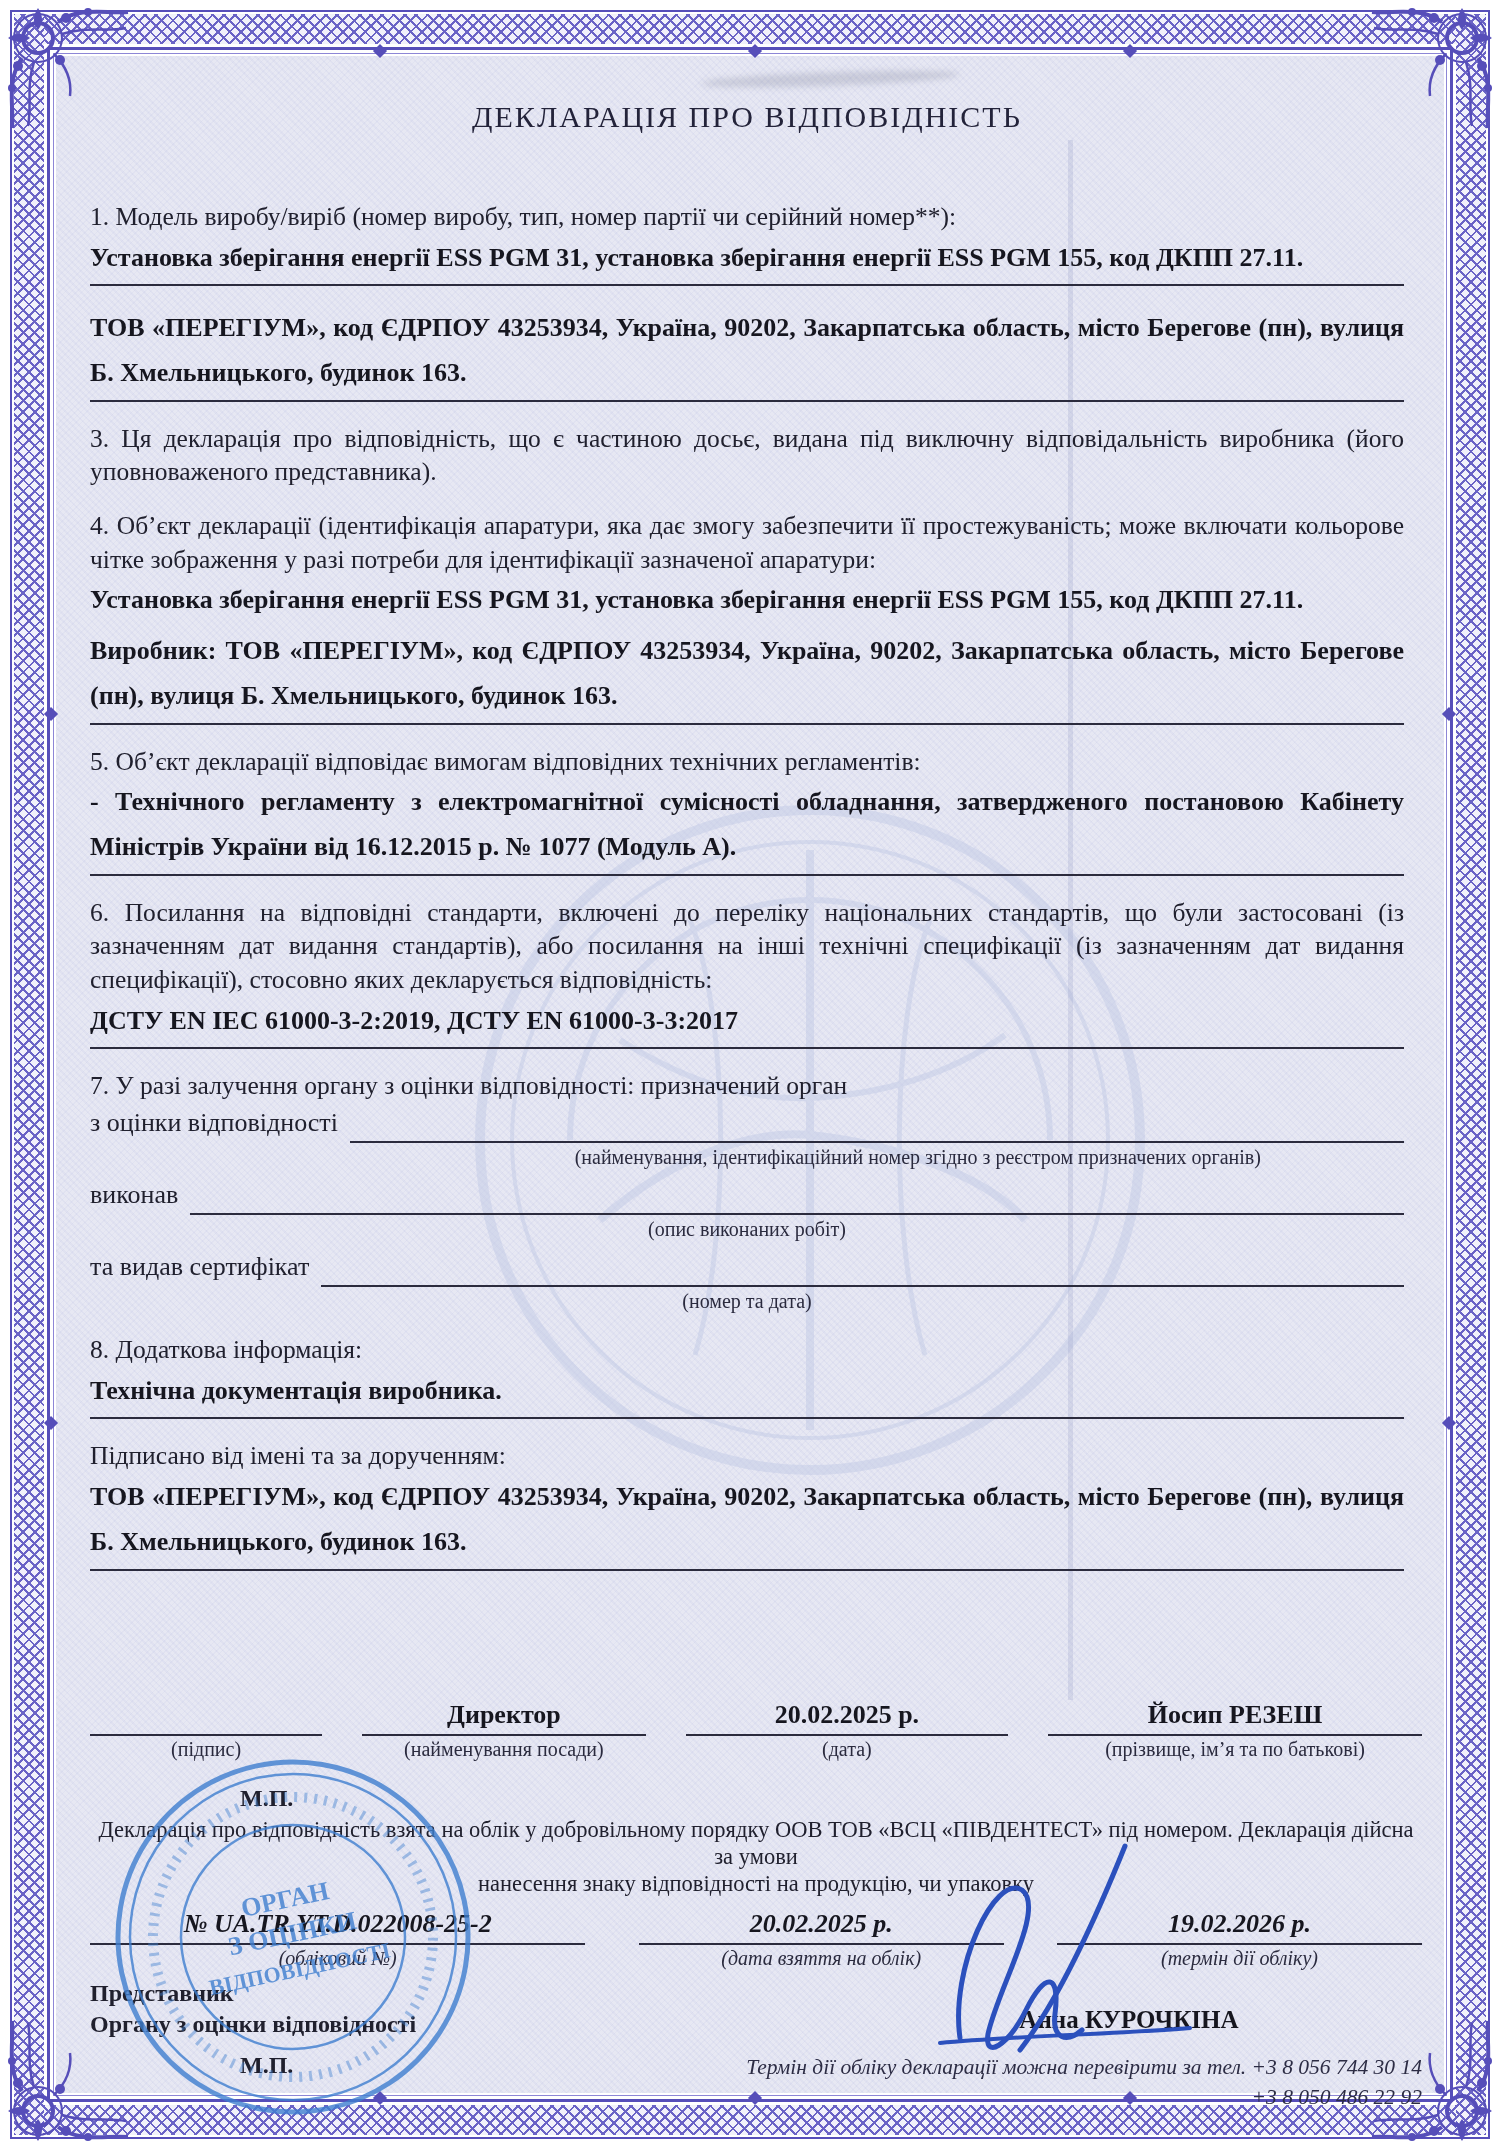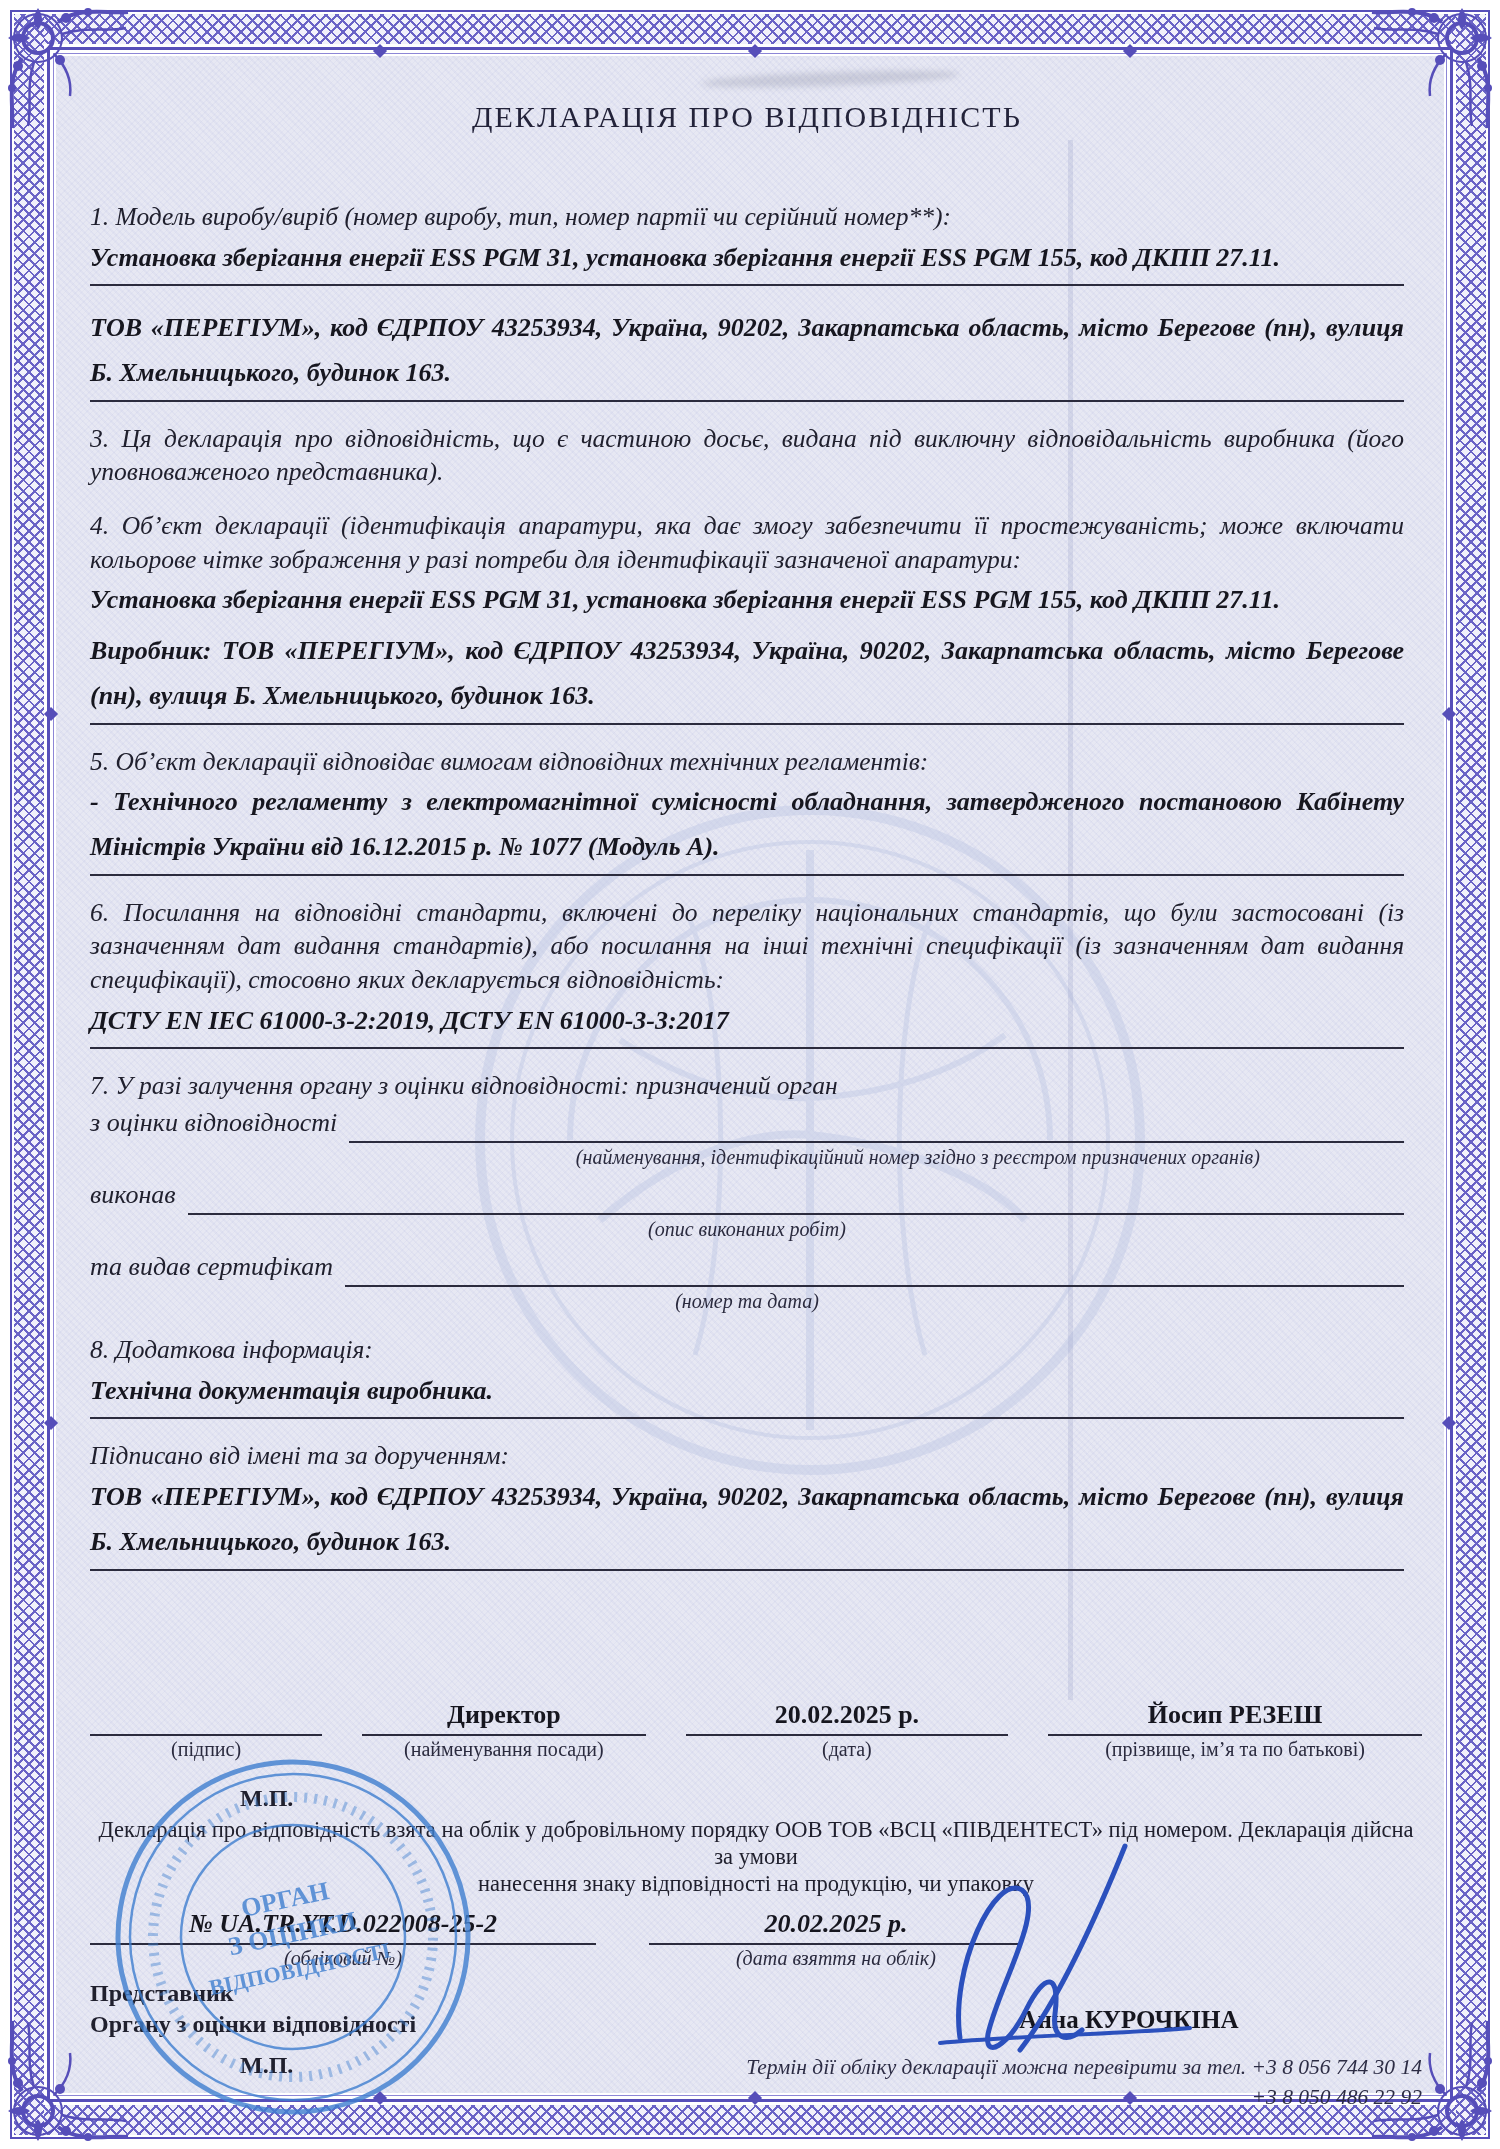--- a/index.html
+++ b/index.html
@@ -25,21 +25,21 @@
   .finial{position:absolute;width:10px;height:10px;background:#564eb9;transform:rotate(45deg);z-index:4;}
   
   .paper{position:absolute;inset:56px;background:
          repeating-linear-gradient(45deg,rgba(110,120,200,0.06) 0 2px,rgba(0,0,0,0) 2px 5px),
          repeating-linear-gradient(-45deg,rgba(110,120,200,0.05) 0 1px,rgba(0,0,0,0) 1px 4px),
          #e7e8f3;}
   .content{position:absolute;inset:56px;padding:42px 40px 0 34px;box-sizing:border-box;z-index:10;}
   
   .doc-title{text-align:center;font-size:30px;line-height:38px;letter-spacing:2px;margin:0 0 64px 0;
              font-weight:400;color:#23233a;}
-  .sec{margin:0 0 20px 0;font-style:italic;}
+  .sec{margin:0 0 20px 0;}
   .lbl{font-size:25.5px;line-height:1.32;text-align:justify;margin:0;}
   .val{font-size:26px;line-height:1.72;font-weight:700;text-align:justify;margin:2px 0 0 0;
        padding-bottom:4px;color:#16161f;}
   .ruled{border-bottom:2px solid #2b2b3d;}
   .blank-row{display:flex;align-items:flex-end;font-size:26px;line-height:40px;}
   .blank-row .fill{flex:1;border-bottom:2px solid #2b2b3d;height:34px;margin-left:12px;}
   .cap{font-size:20px;line-height:24px;color:#2a2a3e;text-align:center;}
   .cap1{margin:2px 0 6px 30%;width:66%;}
   .cap2{margin:2px auto 6px auto;width:60%;}
   
@@ -314,20 +314,24 @@
 
     <div class="numrow">
       <div class="sigcol n1">
         <div class="sigval">№ UA.TR.YT.D.022008-25-2</div>
         <div class="sigcap">(обліковий №)</div>
       </div>
       <div class="sigcol n2">
         <div class="sigval">20.02.2025 р.</div>
         <div class="sigcap">(дата взяття на облік)</div>
       </div>
+      <div class="sigcol n3">
+        <div class="sigval">19.02.2026 р.</div>
+        <div class="sigcap">(термін дії обліку)</div>
+      </div>
     </div>
 
     <div class="reprow">
       <div class="repleft">
         <div>Представник</div>
         <div>Органу з оцінки відповідності</div>
       </div>
       <div class="repright">Анна КУРОЧКІНА</div>
     </div>
 

